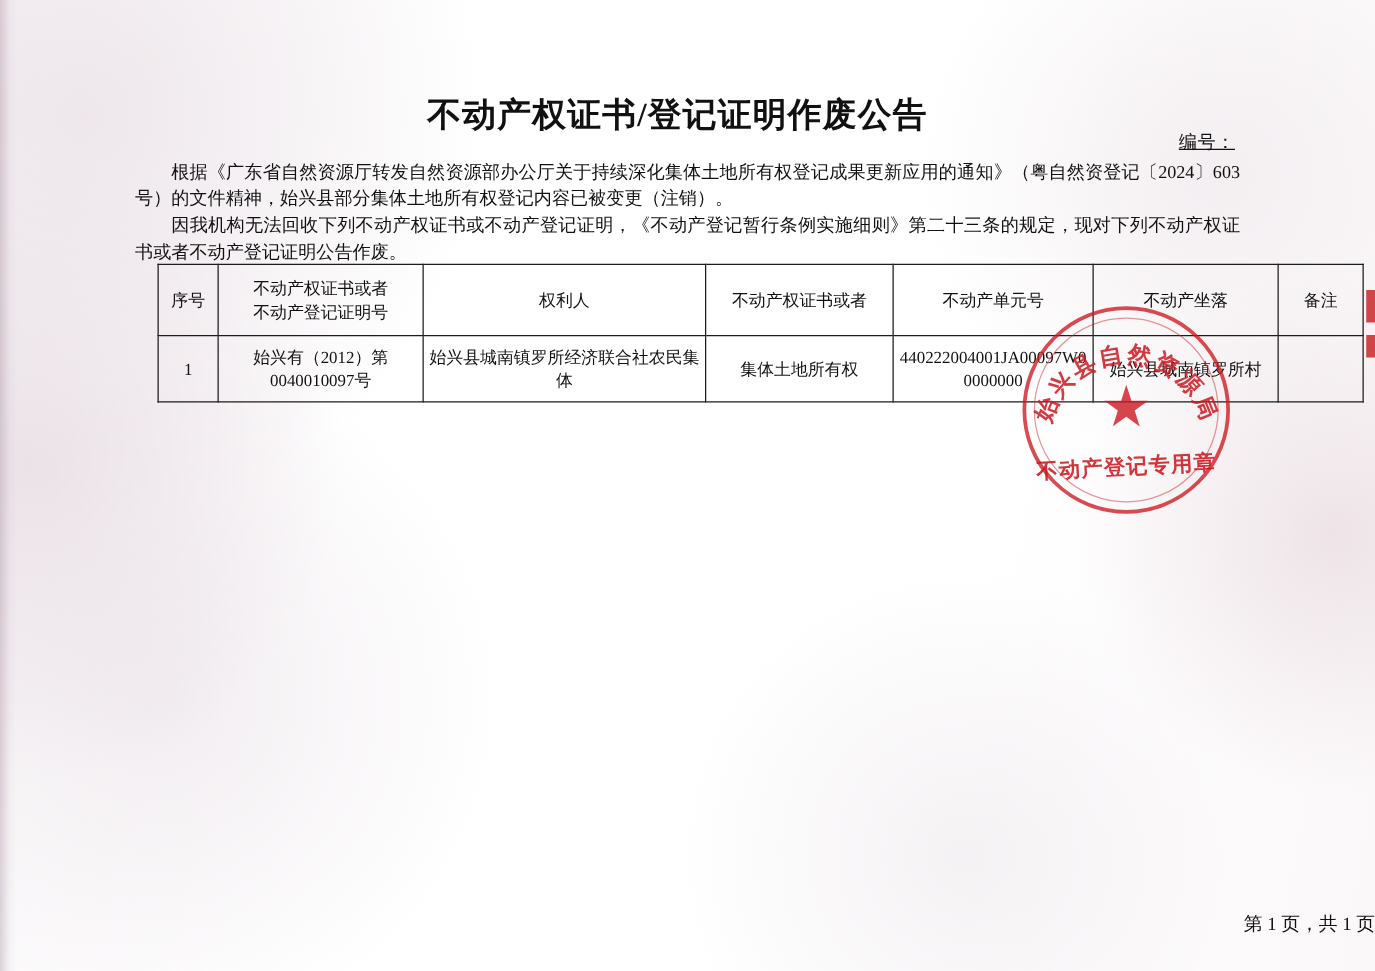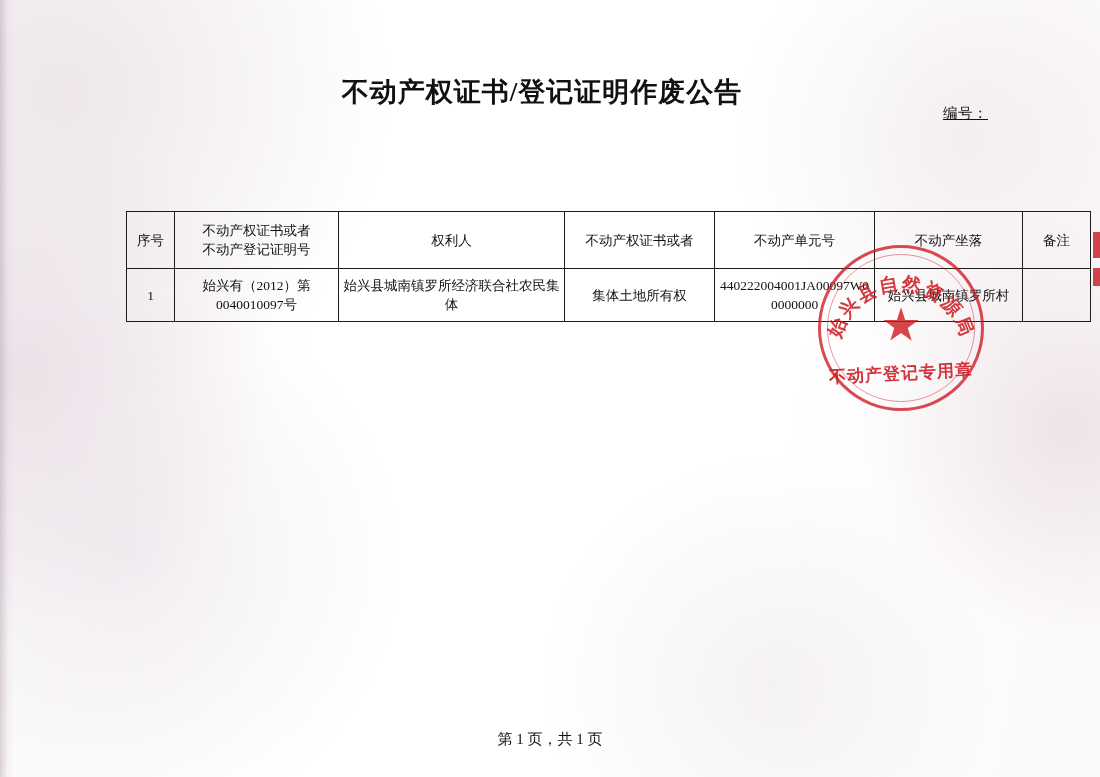--- a/index.html
+++ b/index.html
@@ -178,36 +178,40 @@
     font-weight: bold;
     letter-spacing: 1px;
     transform: rotate(-3deg);
   }
 
   
   .footer {
     position: absolute;
     bottom: 28px;
     left: 0; right: 0;
-    text-align: center;
+    text-align: right;
     font-size: 15px;
   }
 </style>
 </head>
 <body>
 
 <div id="page">
 
   <div class="edge-mark m1"></div>
   <div class="edge-mark m2"></div>
 
   <div class="doc-title">不动产权证书/登记证明作废公告</div>
 
   <div class="serial-line">编号：</div>
 
+  <div class="body-text">
+    <p>根据《广东省自然资源厅转发自然资源部办公厅关于持续深化集体土地所有权登记成果更新应用的通知》（粤自然资登记〔2024〕603号）的文件精神，始兴县部分集体土地所有权登记内容已被变更（注销）。</p>
+    <p>因我机构无法回收下列不动产权证书或不动产登记证明，《不动产登记暂行条例实施细则》第二十三条的规定，现对下列不动产权证书或者不动产登记证明公告作废。</p>
+  </div>
 
   <div class="tbl-wrap">
     <table class="notice">
       <colgroup>
         <col class="col-no">
         <col class="col-cert">
         <col class="col-owner">
         <col class="col-type">
         <col class="col-unit">
         <col class="col-loc">

